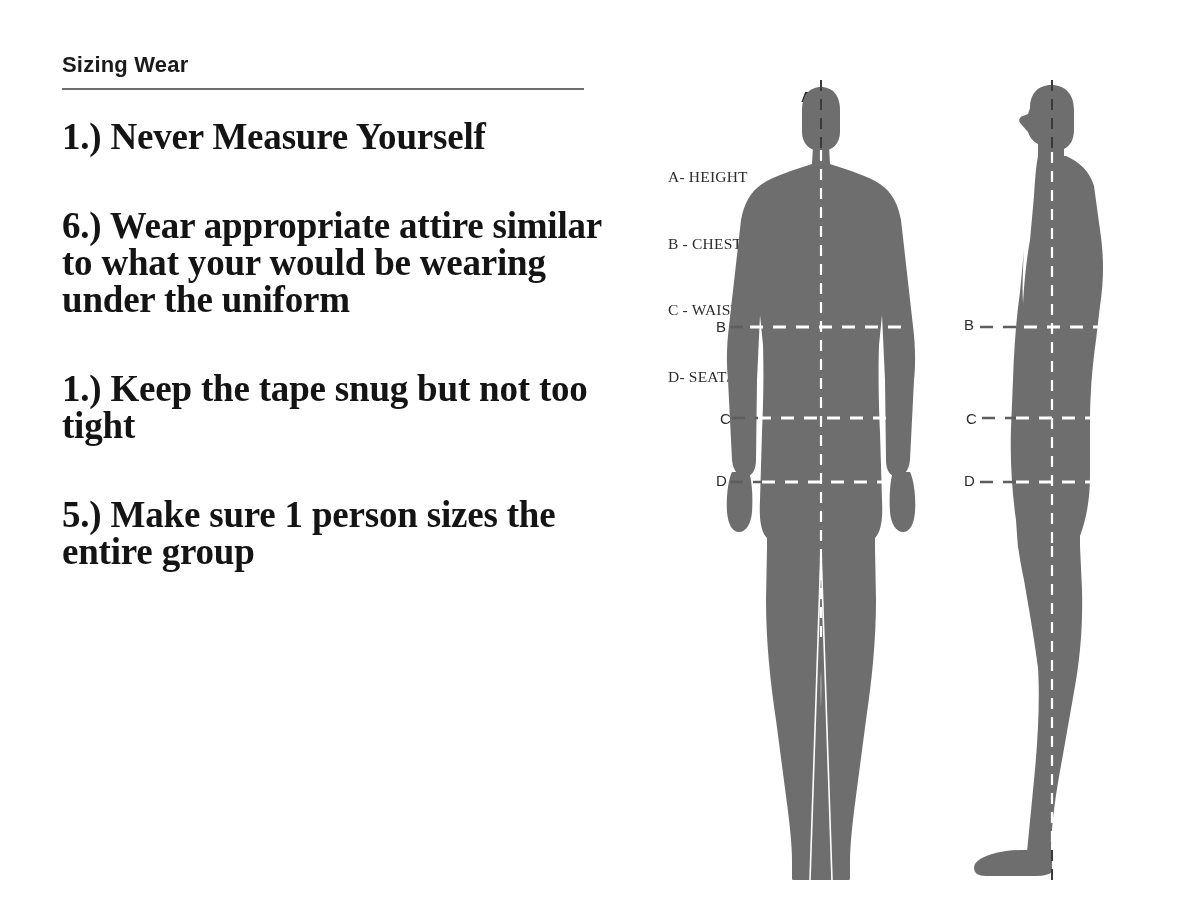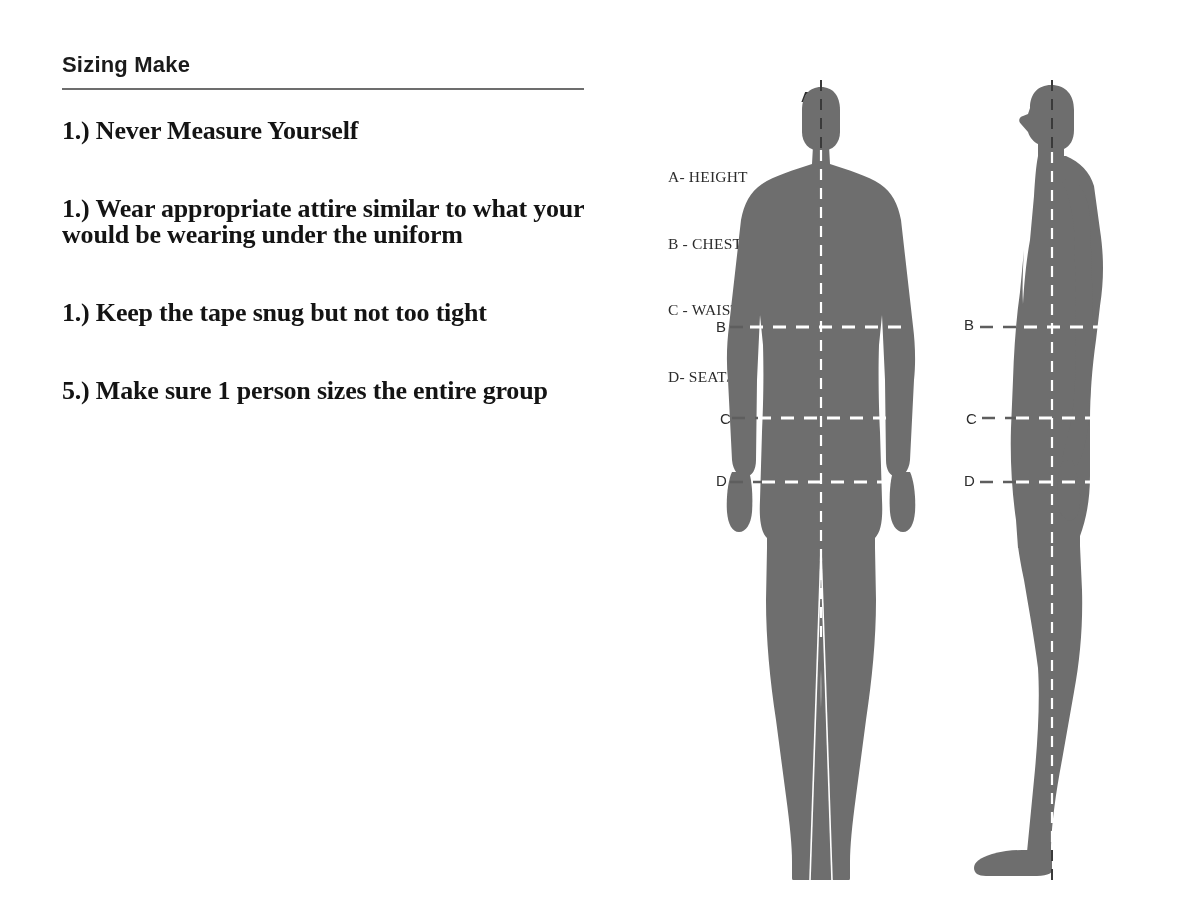--- a/index.html
+++ b/index.html
@@ -51,21 +51,21 @@
     width: 540px;
     list-style: none;
     margin: 0;
     padding: 0;
   }
 
   .tip-item {
     font-family: "Liberation Serif", serif;
     font-weight: bold;
     color: #141414;
-    font-size: 26px;
+    font-size: 37px;
     line-height: 1.0;
     margin-bottom: 52px;
     letter-spacing: -0.2px;
   }
   .tip-item:last-child { margin-bottom: 16px; }
 
   
   #diagram-panel {
     position: absolute;
     left: 620px;
@@ -125,27 +125,27 @@
     stroke: #ffffff;
     stroke-width: 1.6;
     fill: none;
   }
 </style>
 </head>
 <body>
 
 <div id="tips-panel">
 
-  <div id="tips-title">Sizing Make</div>
+  <div id="tips-title">Sizing Wear</div>
 
   <div id="tips-rule"></div>
 
   <ul id="tips-list">
     <li class="tip-item">1.) Never Measure Yourself</li>
-    <li class="tip-item">1.) Wear appropriate attire similar to what your would be wearing under the uniform</li>
+    <li class="tip-item">6.) Wear appropriate attire similar to what your would be wearing under the uniform</li>
     <li class="tip-item">1.) Keep the tape snug but not too tight</li>
     <li class="tip-item">5.) Make sure 1 person sizes the entire group</li>
   </ul>
 </div>
 
 <div id="diagram-panel">
 
   <div class="legend">
     <div>A- HEIGHT</div>
     <div>B - CHEST</div>

